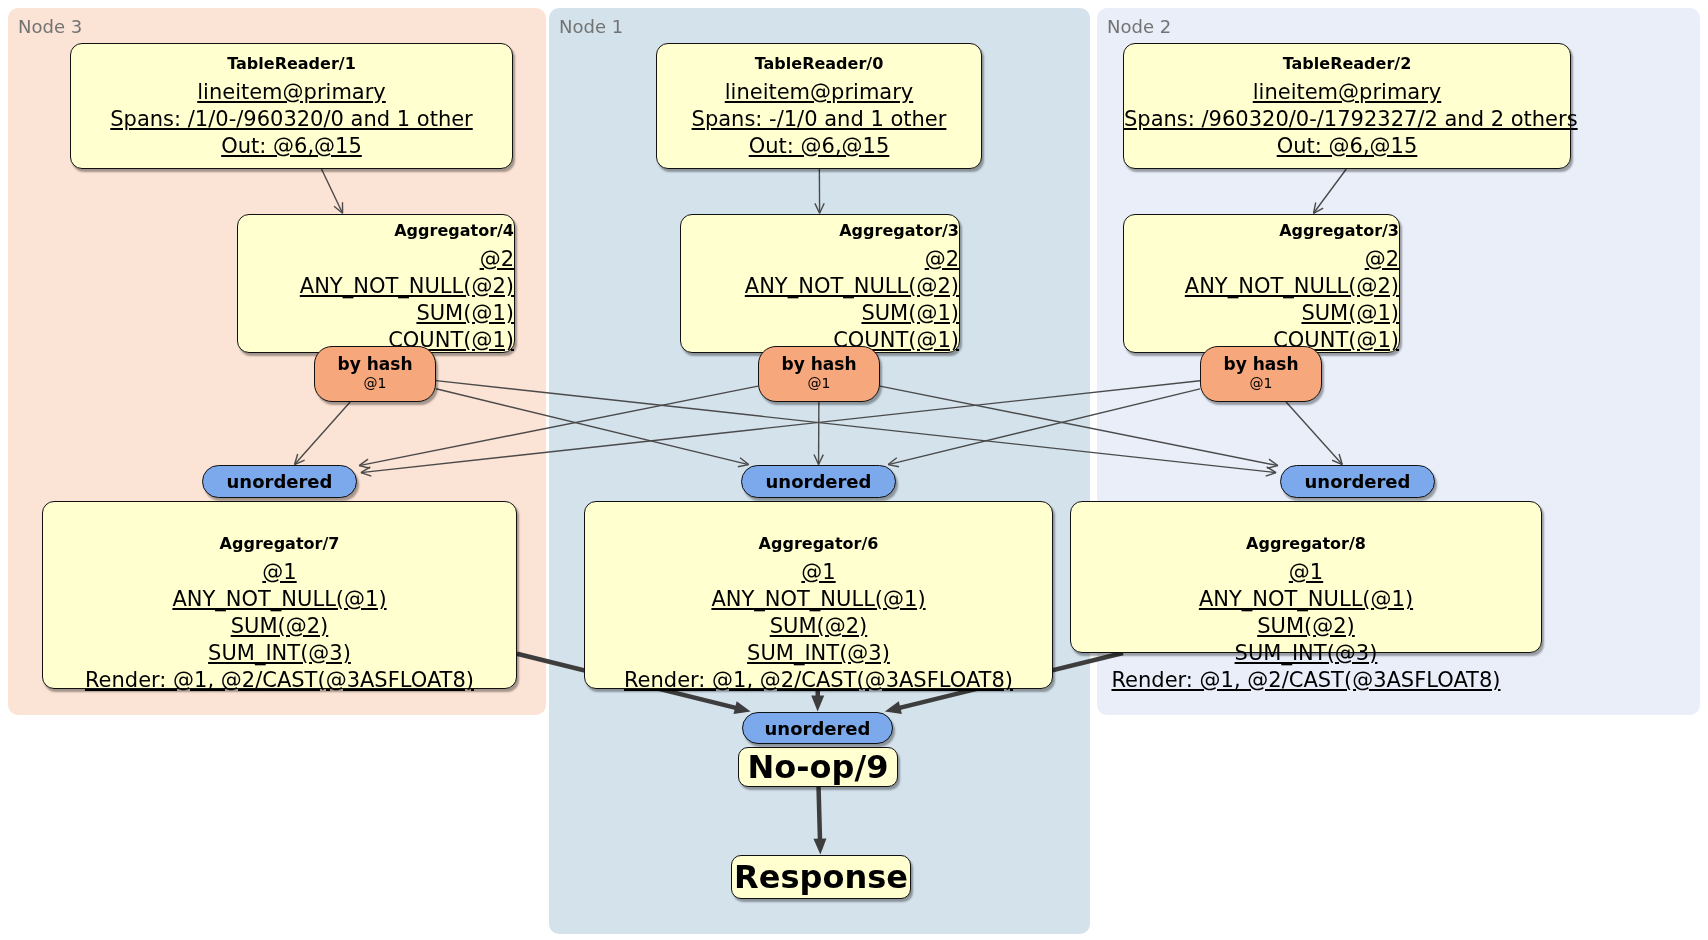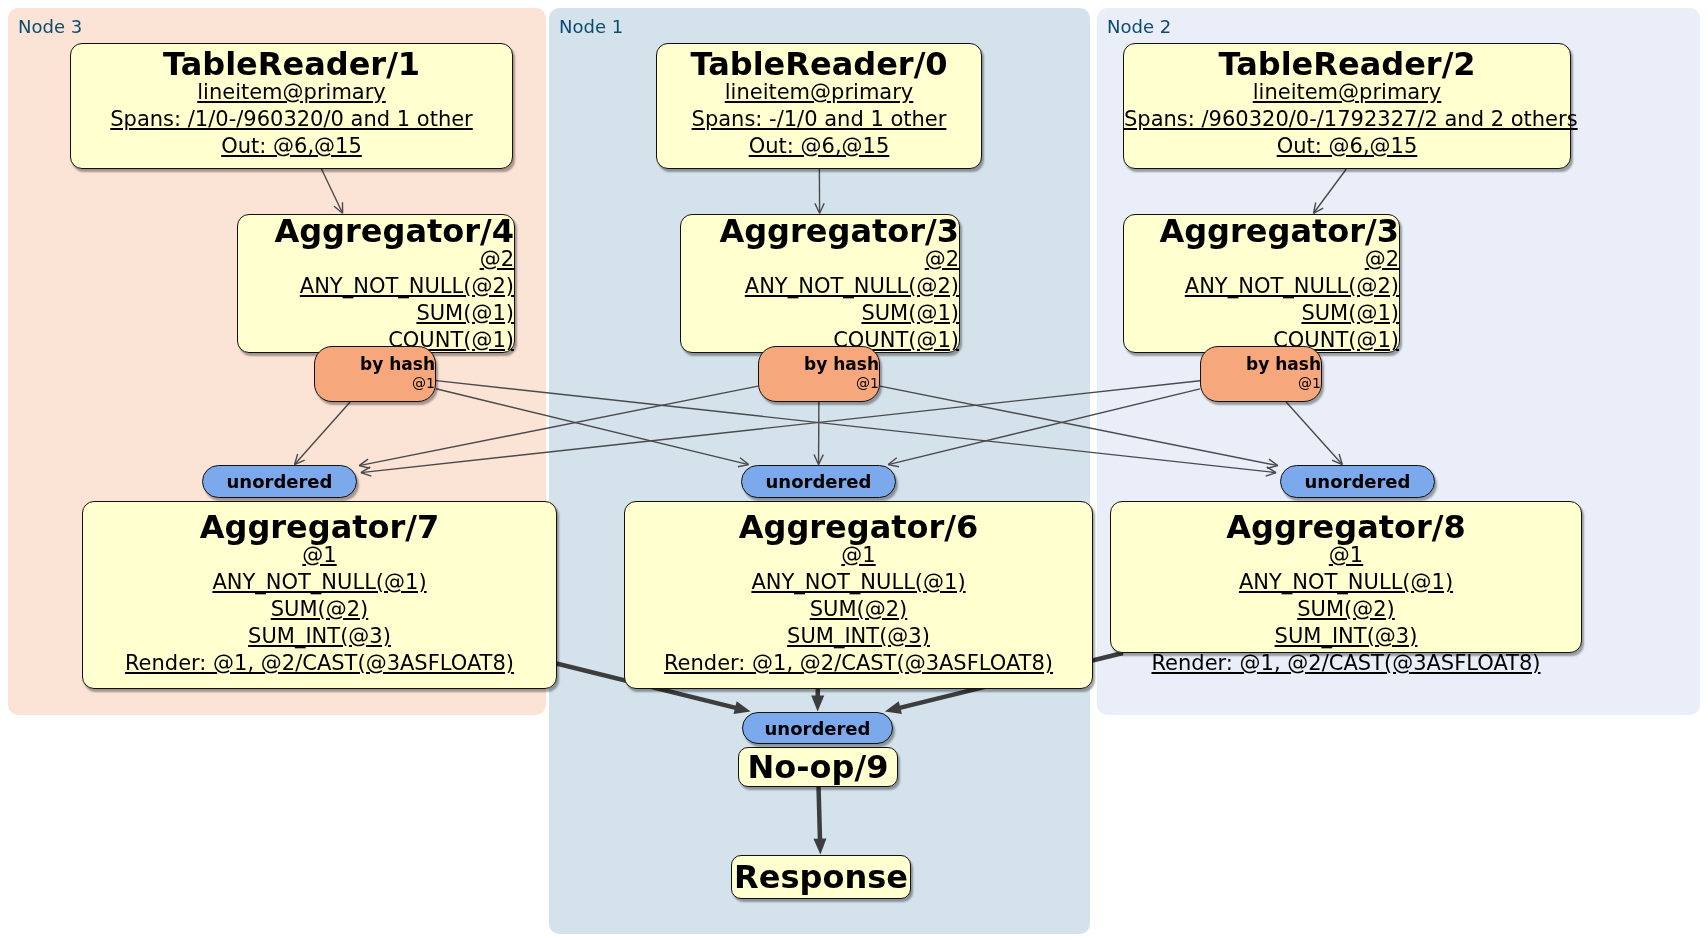--- a/index.html
+++ b/index.html
@@ -4,36 +4,36 @@
 <style>
   html,body{margin:0;padding:0;background:#ffffff;}
   #canvas{
     position:relative;width:1708px;height:940px;overflow:hidden;
     font-family:"DejaVu Sans","Liberation Sans",sans-serif;color:#000;
   }
   .region{position:absolute;border-radius:10px;}
   #rg-node3{background:var(--node3_bg,#fbe3d5);}
   #rg-node1{background:var(--node1_bg,#d4e2ec);}
   #rg-node2{background:var(--node2_bg,#e9eef9);}
-  .region-label{font-size:18px;margin:8px 0 0 10px;color:#0c4a6e;}
+  .region-label{font-size:18px;margin:8px 0 0 10px;color:#737373;}
   #edge-layer{position:absolute;left:0;top:0;pointer-events:none;}
   .pbox{
     position:absolute;box-sizing:border-box;text-align:center;
     background:var(--box_bg,#ffffd0);border:1.6px solid var(--box_border,#111111);
     border-radius:12px;box-shadow:2px 3px 2px rgba(0,0,0,0.35);
   }
-  .ptitle{font-size:32px;line-height:30px;font-weight:bold;white-space:nowrap;}
+  .ptitle{font-size:16px;line-height:30px;font-weight:bold;white-space:nowrap;}
   .pline{font-size:21px;line-height:27px;white-space:nowrap;text-decoration:underline;}
   .pad-tr{padding-top:5px;}
   .pad-agg1{padding-top:1px;text-align:right;}
-  .pad-agg2{padding-top:10px;margin-left:40px;}
+  .pad-agg2{padding-top:27px;}
   .center-title{display:flex;align-items:center;justify-content:center;}
   .center-title .ptitle{font-size:32px;}
   .router{
-    position:absolute;box-sizing:border-box;text-align:right;z-index:3;
+    position:absolute;box-sizing:border-box;text-align:center;z-index:3;
     background:var(--router_bg,#f6a77c);border:1.6px solid #111;
     border-radius:18px;box-shadow:2px 3px 2px rgba(0,0,0,0.35);padding-top:7px;
   }
   .router-label{font-size:17px;line-height:21px;font-weight:bold;}
   .router-detail{font-size:14px;line-height:16px;}
   .sync{
     position:absolute;box-sizing:border-box;text-align:center;z-index:3;
     background:var(--sync_bg,#7ca9ec);border:1.6px solid #111;
     border-radius:17px;font-size:18px;font-weight:bold;line-height:31px;
     box-shadow:2px 3px 2px rgba(0,0,0,0.35);

